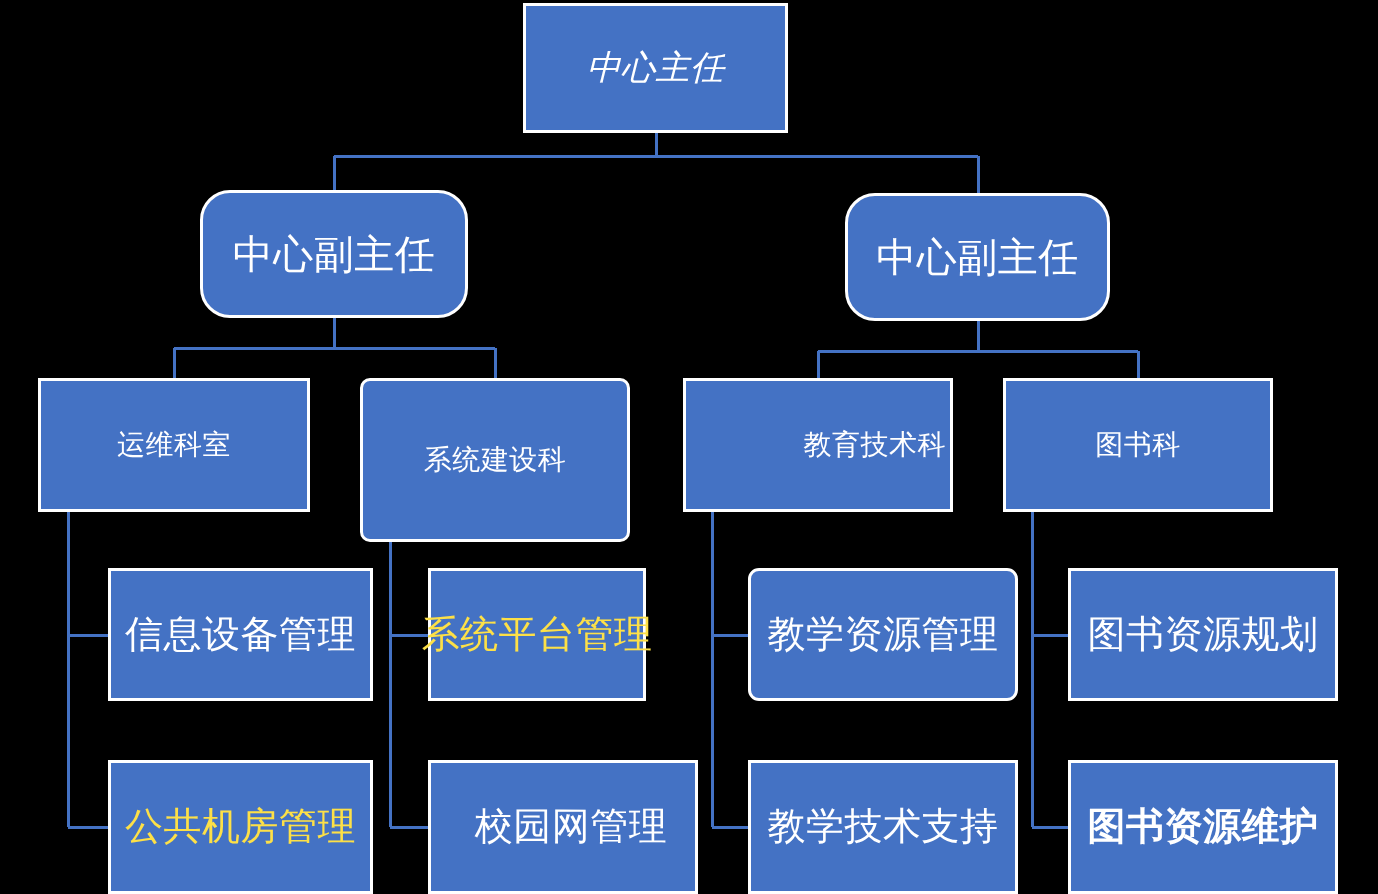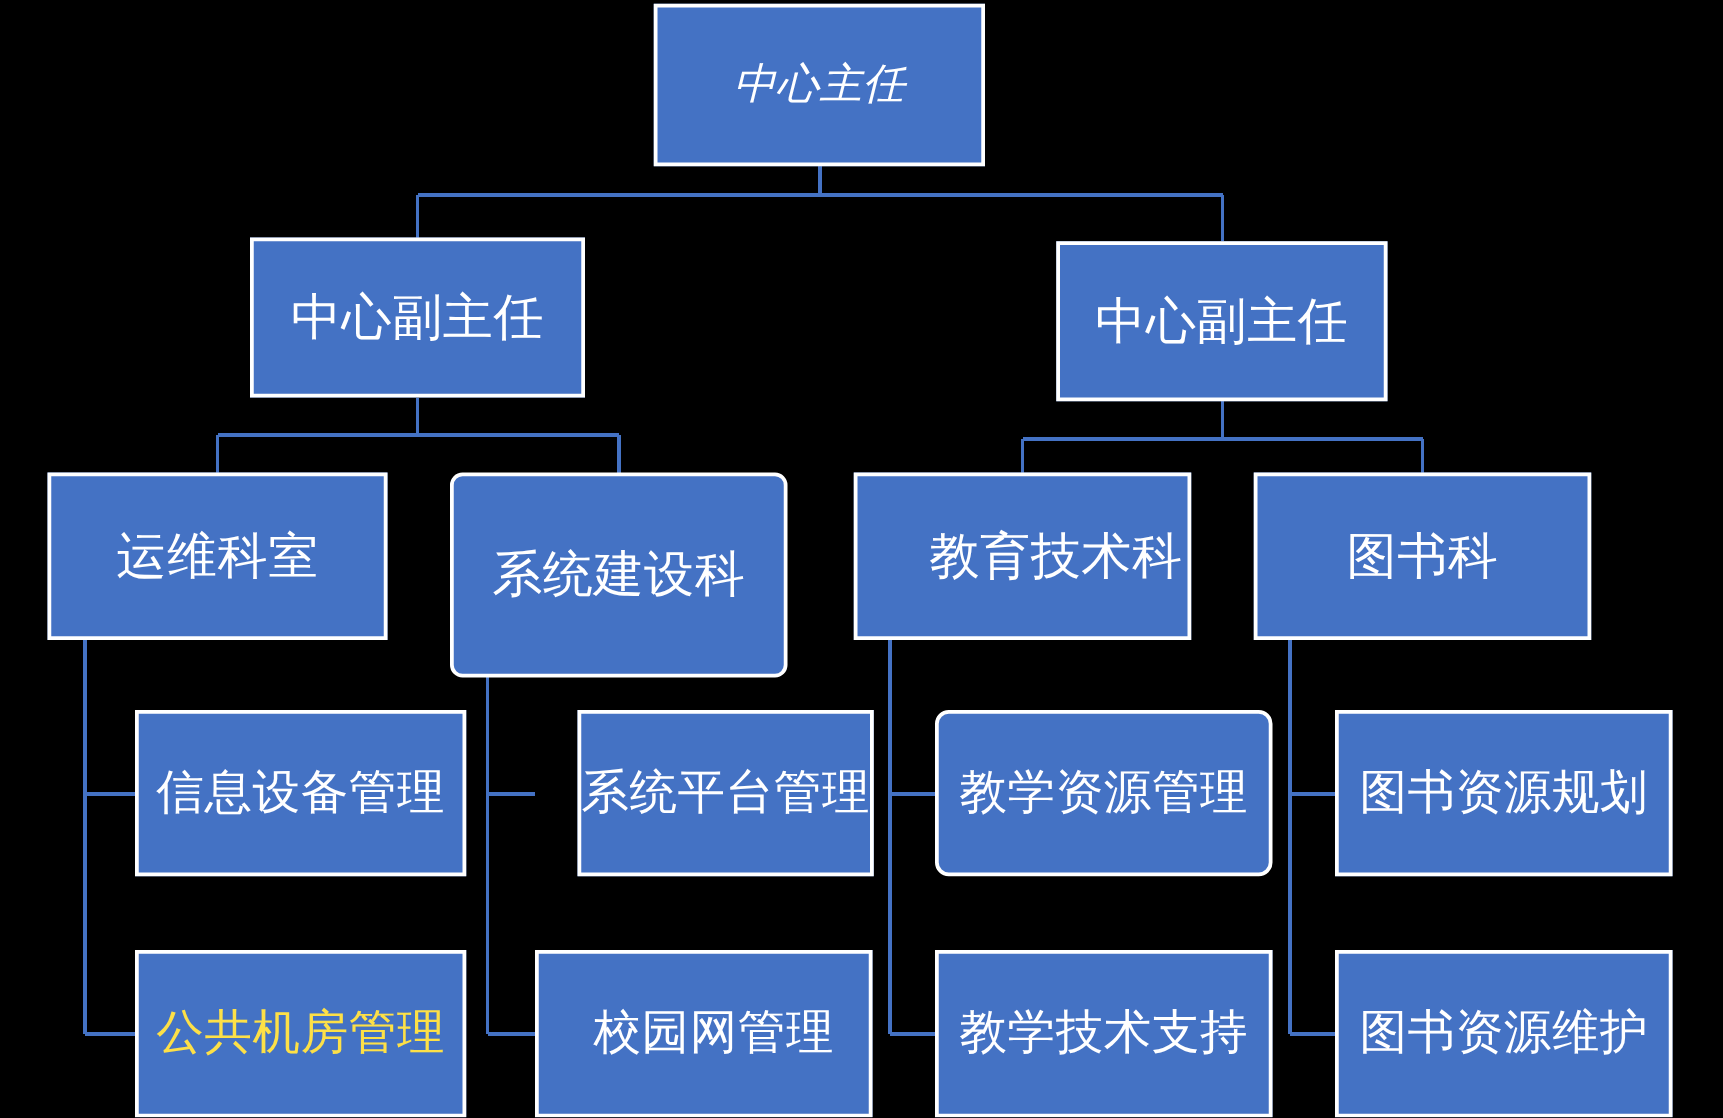--- a/index.html
+++ b/index.html
@@ -47,22 +47,22 @@
     text-align: center;
     line-height: 1.1;
     white-space: nowrap;
     letter-spacing: 0.5px;
   }
   .org-node .node-label {
     display: block;
     padding: 0 4px;
   }
   .lvl-1 { font-size: 34px; font-style: italic; }
-  .lvl-2 { font-size: 40px; }
-  .lvl-3 { font-size: 40px; }
+  .lvl-2 { font-size: 40px; border-radius: 30px; }
+  .lvl-3 { font-size: 28px; }
   .lvl-4 { font-size: 38px; }
 </style>
 </head>
 <body style="background: rgb(0, 0, 0);">
 
 <div id="chart-root" style="width: 1378px; height: 894px; background: rgb(0, 0, 0);">
 
   <svg id="connector-layer" viewBox="0 0 1378 894" width="1378" height="894" aria-hidden="true">
     <g stroke="#4472C4" stroke-width="3" fill="none" shape-rendering="crispEdges">
 
@@ -130,38 +130,38 @@
     </div>
 
     <div class="org-node lvl-3" style="left: 1003px; top: 378px; width: 270px; height: 134px; background: rgb(68, 114, 196); border-color: rgb(255, 255, 255); color: rgb(255, 255, 255);">
       <span class="node-label">图书科</span>
     </div>
 
     <div class="org-node lvl-4" style="left: 108px; top: 760px; width: 265px; height: 134px; background: rgb(68, 114, 196); border-color: rgb(255, 255, 255); color: #fde047;">
       <span class="node-label">公共机房管理</span>
     </div>
 
-    <div class="org-node lvl-4" style="left: 428px; top: 568px; width: 237px; height: 133px; background: rgb(68, 114, 196); border-color: rgb(255, 255, 255); color: #ffffff; margin-left: 34px;">
+    <div class="org-node lvl-4" style="left: 428px; top: 568px; width: 218px; height: 133px; background: rgb(68, 114, 196); border-color: rgb(255, 255, 255); color: #fde047;">
       <span class="node-label">系统平台管理</span>
     </div>
 
     <div class="org-node lvl-4" style="left: 428px; top: 760px; width: 270px; height: 134px; background: rgb(68, 114, 196); border-color: rgb(255, 255, 255); color: rgb(255, 255, 255); padding-left: 16px;">
       <span class="node-label">校园网管理</span>
     </div>
 
     <div class="org-node lvl-4" style="left: 748px; top: 568px; width: 270px; height: 133px; background: rgb(68, 114, 196); border-color: rgb(255, 255, 255); color: rgb(255, 255, 255); border-radius: 11px;">
       <span class="node-label">教学资源管理</span>
     </div>
 
     <div class="org-node lvl-4" style="left: 748px; top: 760px; width: 270px; height: 134px; background: rgb(68, 114, 196); border-color: rgb(255, 255, 255); color: rgb(255, 255, 255);">
       <span class="node-label">教学技术支持</span>
     </div>
 
     <div class="org-node lvl-4" style="left: 1068px; top: 568px; width: 270px; height: 133px; background: rgb(68, 114, 196); border-color: rgb(255, 255, 255); color: rgb(255, 255, 255);">
       <span class="node-label">图书资源规划</span>
     </div>
 
-    <div class="org-node lvl-4" style="left: 1068px; top: 760px; width: 270px; height: 134px; background: rgb(68, 114, 196); border-color: rgb(255, 255, 255); color: rgb(255, 255, 255);">
+    <div class="org-node lvl-4" style="left: 1068px; top: 760px; width: 270px; height: 134px; background: rgb(68, 114, 196); border-color: rgb(255, 255, 255); color: rgb(255, 255, 255); font-weight: bold;">
       <span class="node-label">图书资源维护</span>
     </div>
 
   </div>
 </div>
 
 </body></html>

